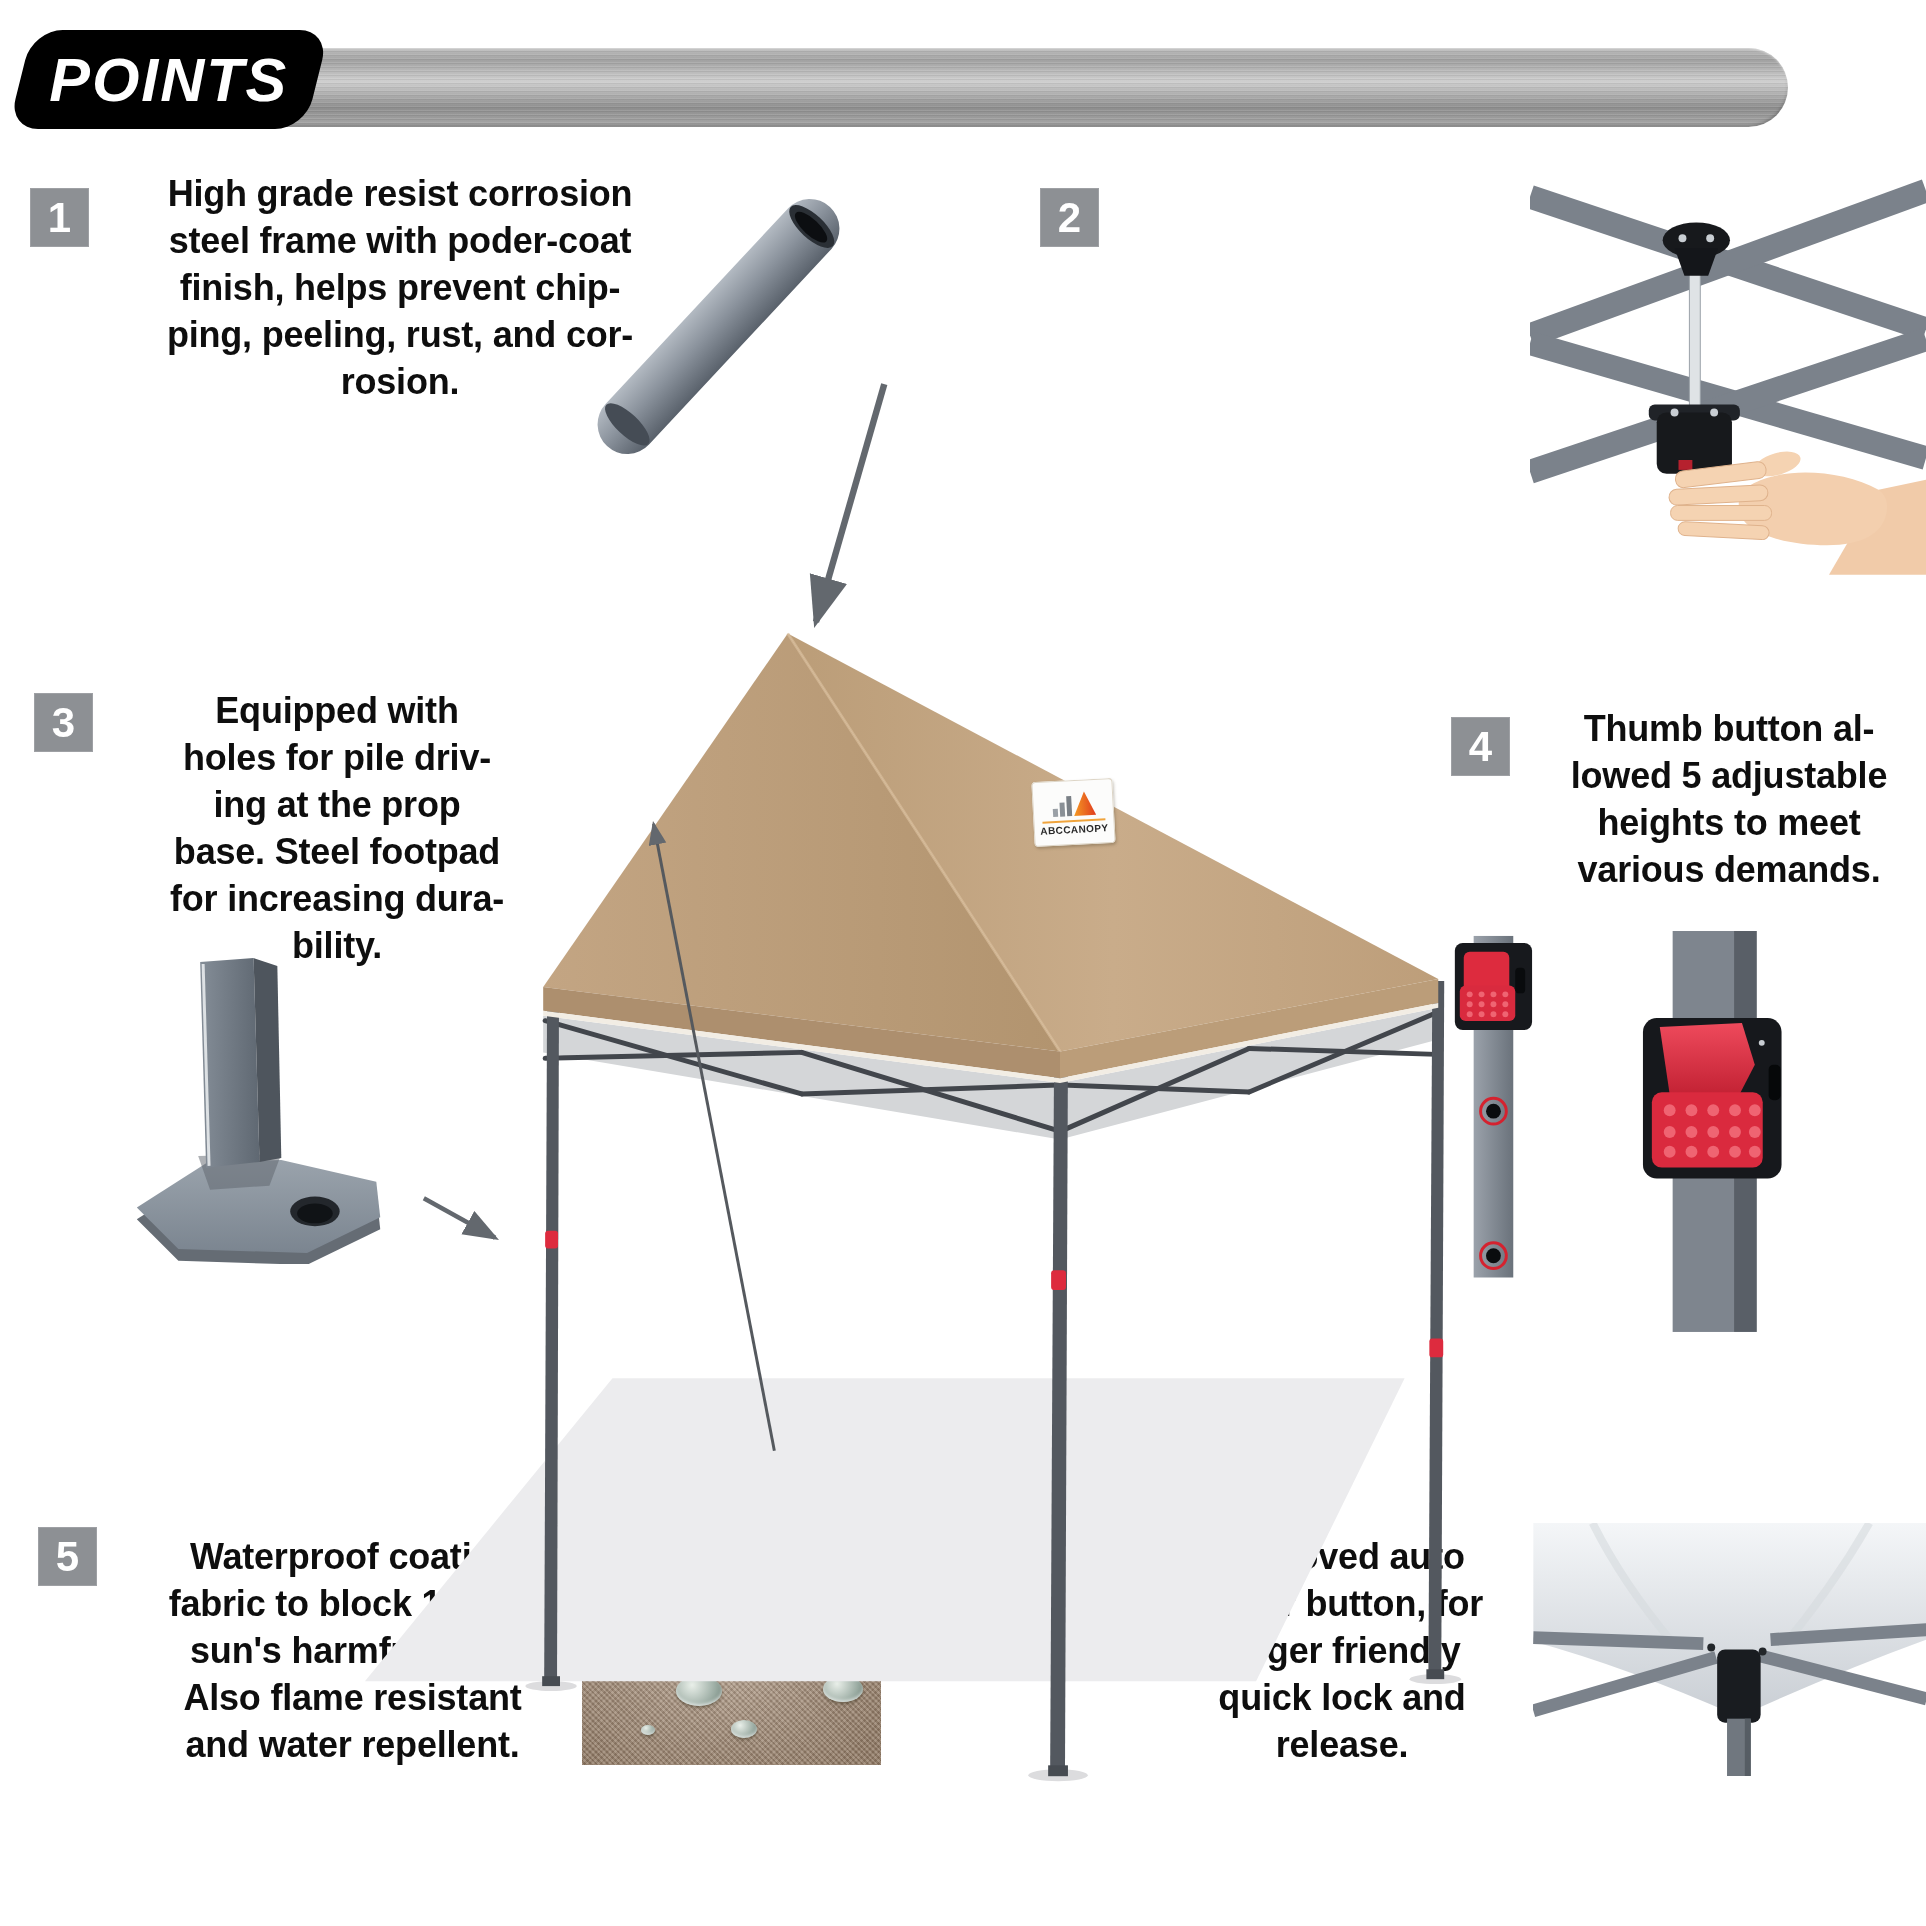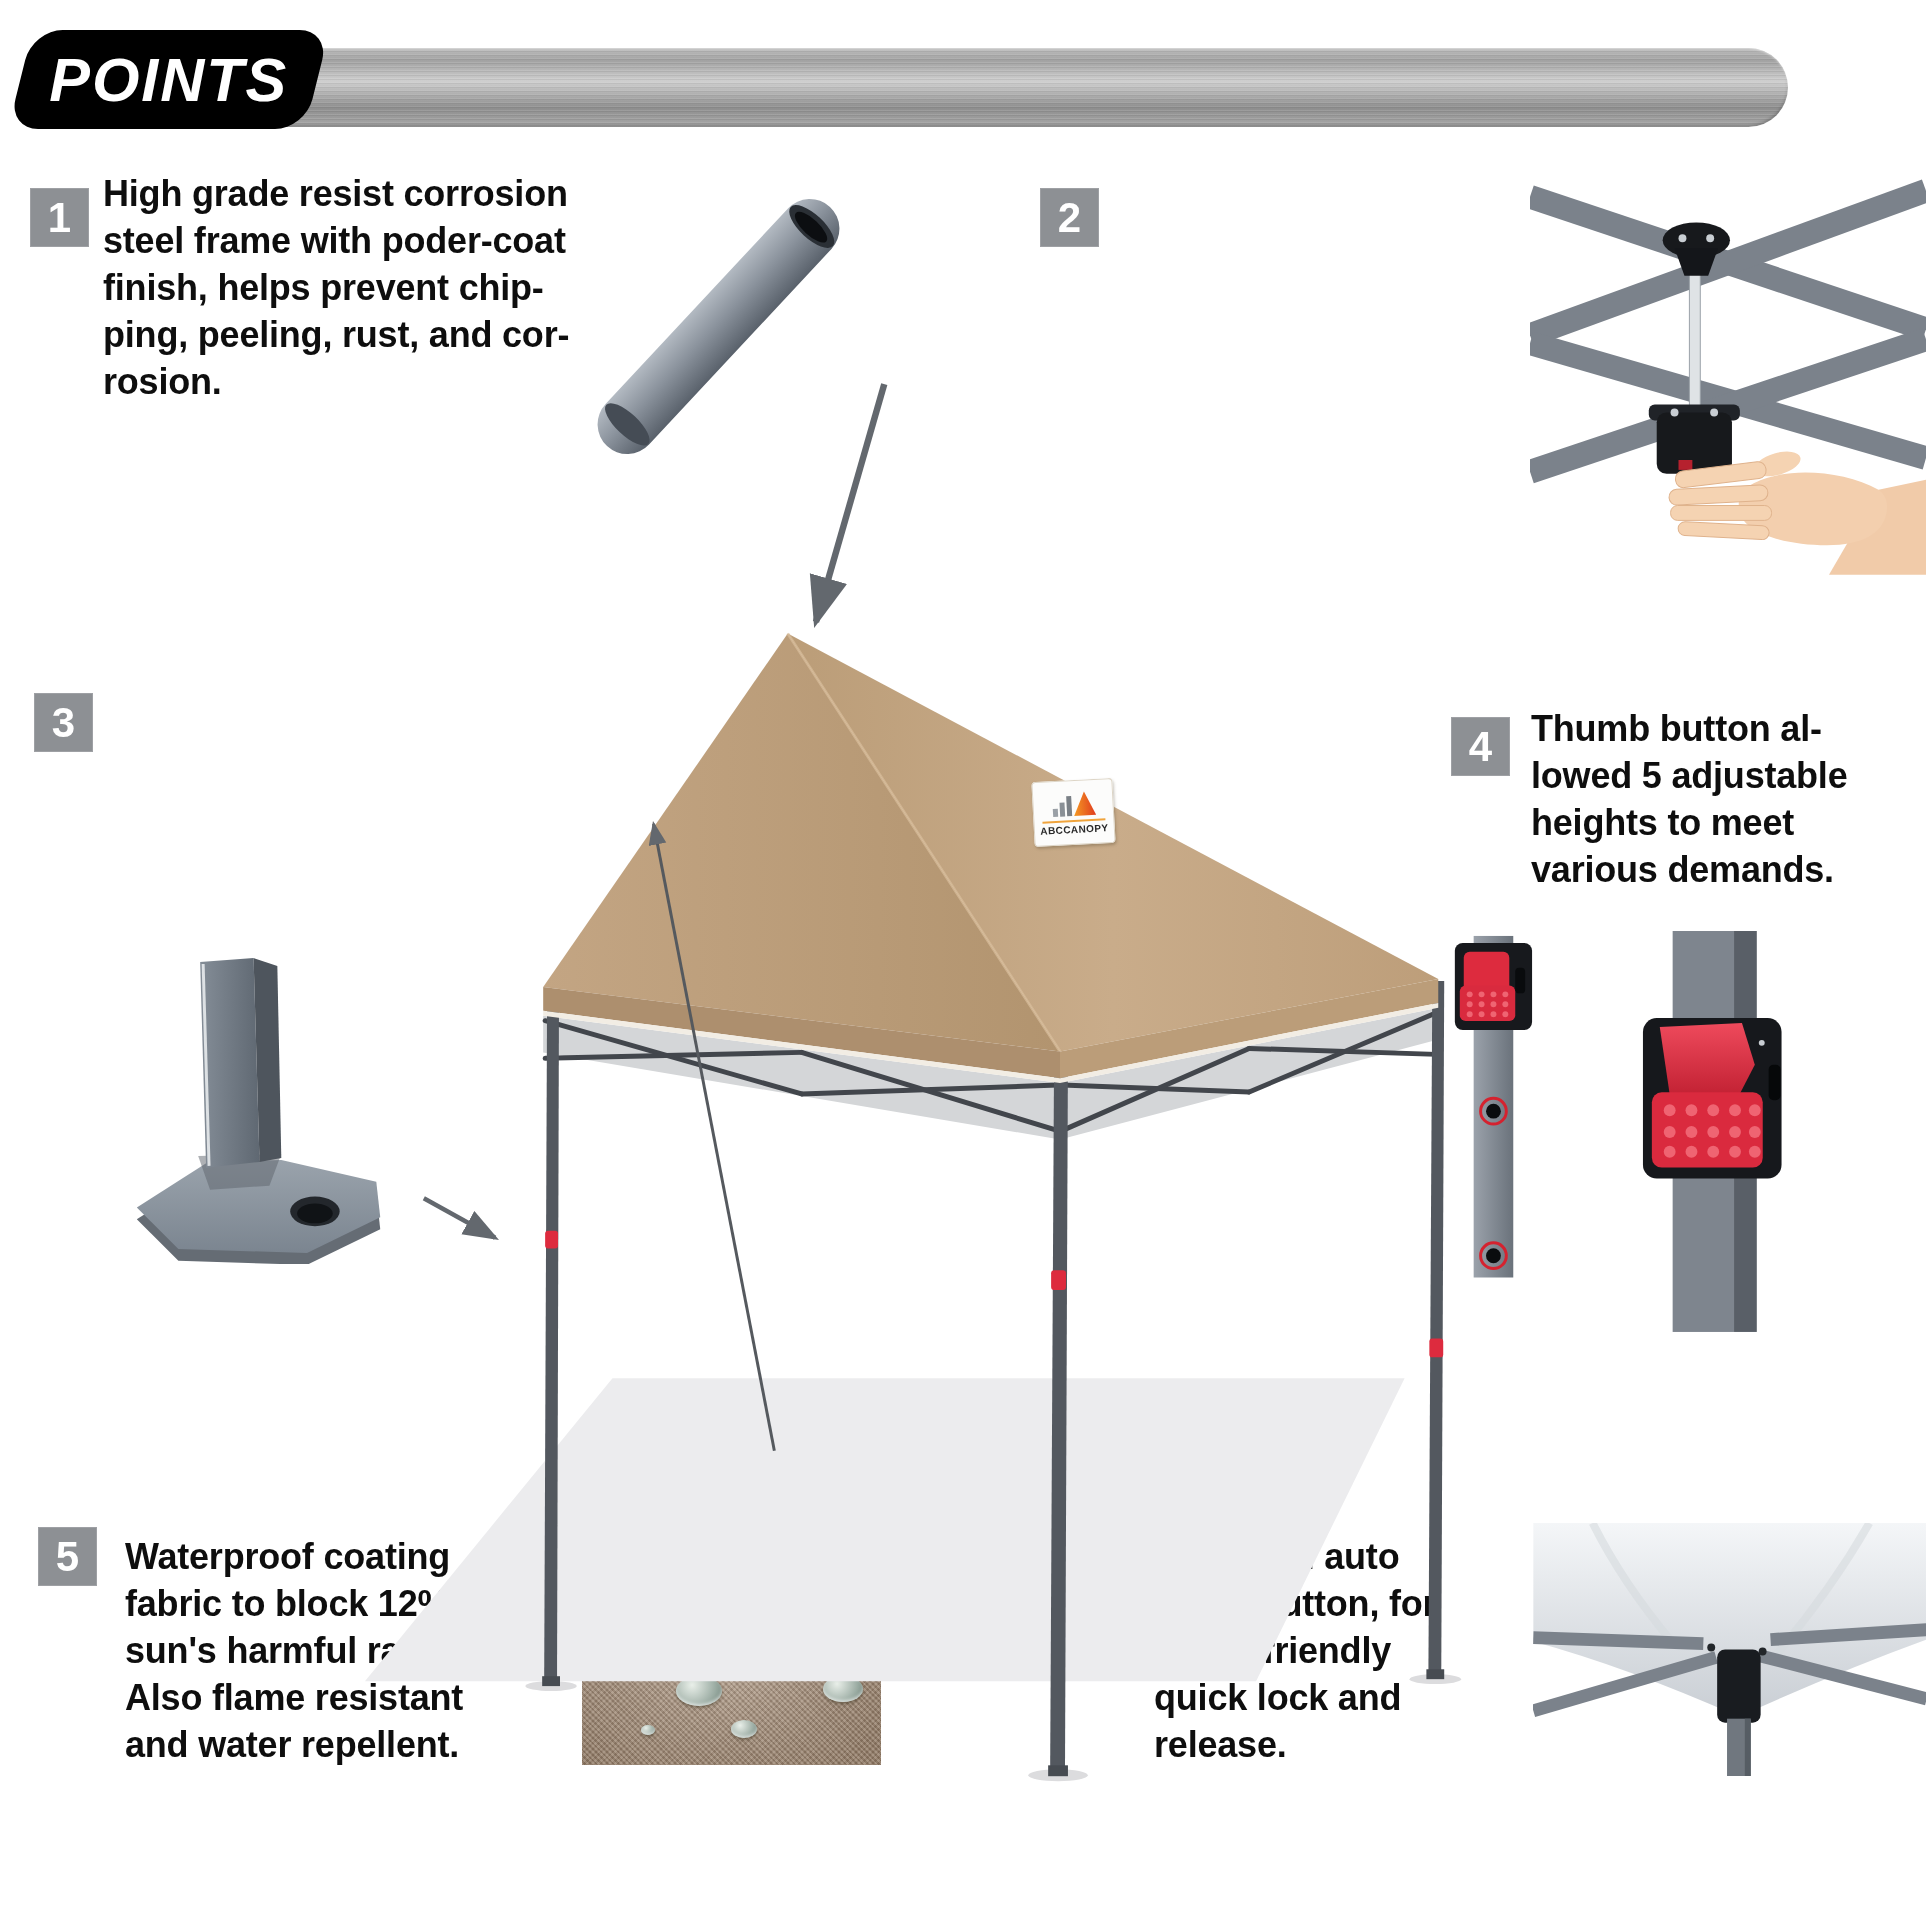--- a/index.html
+++ b/index.html
@@ -19,21 +19,21 @@
       linear-gradient(180deg,#bdbdbd 0%,#a2a2a2 16%,#cfcfcf 42%,#8e8e8e 76%,#a9a9a9 100%);
     box-shadow:inset 0 1px 2px rgba(255,255,255,.5), inset 0 -2px 3px rgba(0,0,0,.25);}
   .banner-title{position:absolute;left:644px;top:57px;width:901px;text-align:center;z-index:7;
     font-style:italic;font-weight:700;font-size:46px;color:#fff;letter-spacing:1px;
     text-shadow:2px 3px 4px rgba(40,40,40,.55);}
   
   .badge{position:absolute;width:59px;height:59px;background:var(--badge_gray,#8d9094);
     color:#fff;font-weight:700;font-size:42px;display:flex;align-items:center;justify-content:center;
     box-shadow:inset 0 0 0 1px rgba(255,255,255,.15);}
   .pt-text{position:absolute;font-weight:700;font-size:36px;line-height:47px;
-    color:var(--text_black,#0e0e0e);white-space:pre-line;letter-spacing:-0.2px;}
+    color:var(--text_black,#0e0e0e);white-space:pre-line;letter-spacing:-0.2px;text-align:center;}
   
   .fabric{position:absolute;left:582px;top:1537px;width:299px;height:228px;
     background-color:#ac937c;
     background-image:
       radial-gradient(ellipse at 45% 40%, rgba(255,255,255,.20), rgba(40,25,10,.16) 88%),
       repeating-linear-gradient(45deg, rgba(255,255,255,.14) 0 2px, rgba(0,0,0,.10) 2px 4px),
       repeating-linear-gradient(-45deg, rgba(255,255,255,.10) 0 2px, rgba(0,0,0,.08) 2px 4px);}
   .drop{position:absolute;border-radius:50%;
     background:radial-gradient(circle at 35% 30%, #e9efe9, #9aaba2 65%, #6e8077);
     box-shadow:0 2px 3px rgba(60,50,30,.45), inset 0 -2px 3px rgba(255,255,255,.55);}
@@ -59,20 +59,26 @@
   <div class="badge" style="left:30px;top:188px;">1</div>
   <div class="pt-text" style="left:103px;top:170px;width:594px;">High grade resist corrosion
 steel frame with poder-coat
 finish, helps prevent chip-
 ping, peeling, rust, and cor-
 rosion.</div>
 
   <div class="badge" style="left:1040px;top:188px;">2</div>
 
   <div class="badge" style="left:34px;top:693px;">3</div>
+  <div class="pt-text" style="left:129px;top:687px;width:416px;">Equipped with
+holes for pile driv-
+ing at the prop
+base. Steel footpad
+for increasing dura-
+bility.</div>
 
   <div class="badge" style="left:1451px;top:717px;">4</div>
   <div class="pt-text" style="left:1531px;top:705px;width:396px;">Thumb button al-
 lowed 5 adjustable
 heights to meet
 various demands.</div>
 
   <div class="badge" style="left:38px;top:1527px;">5</div>
   <div class="pt-text" style="left:125px;top:1533px;width:455px;">Waterproof coating
 fabric to block 12% of

